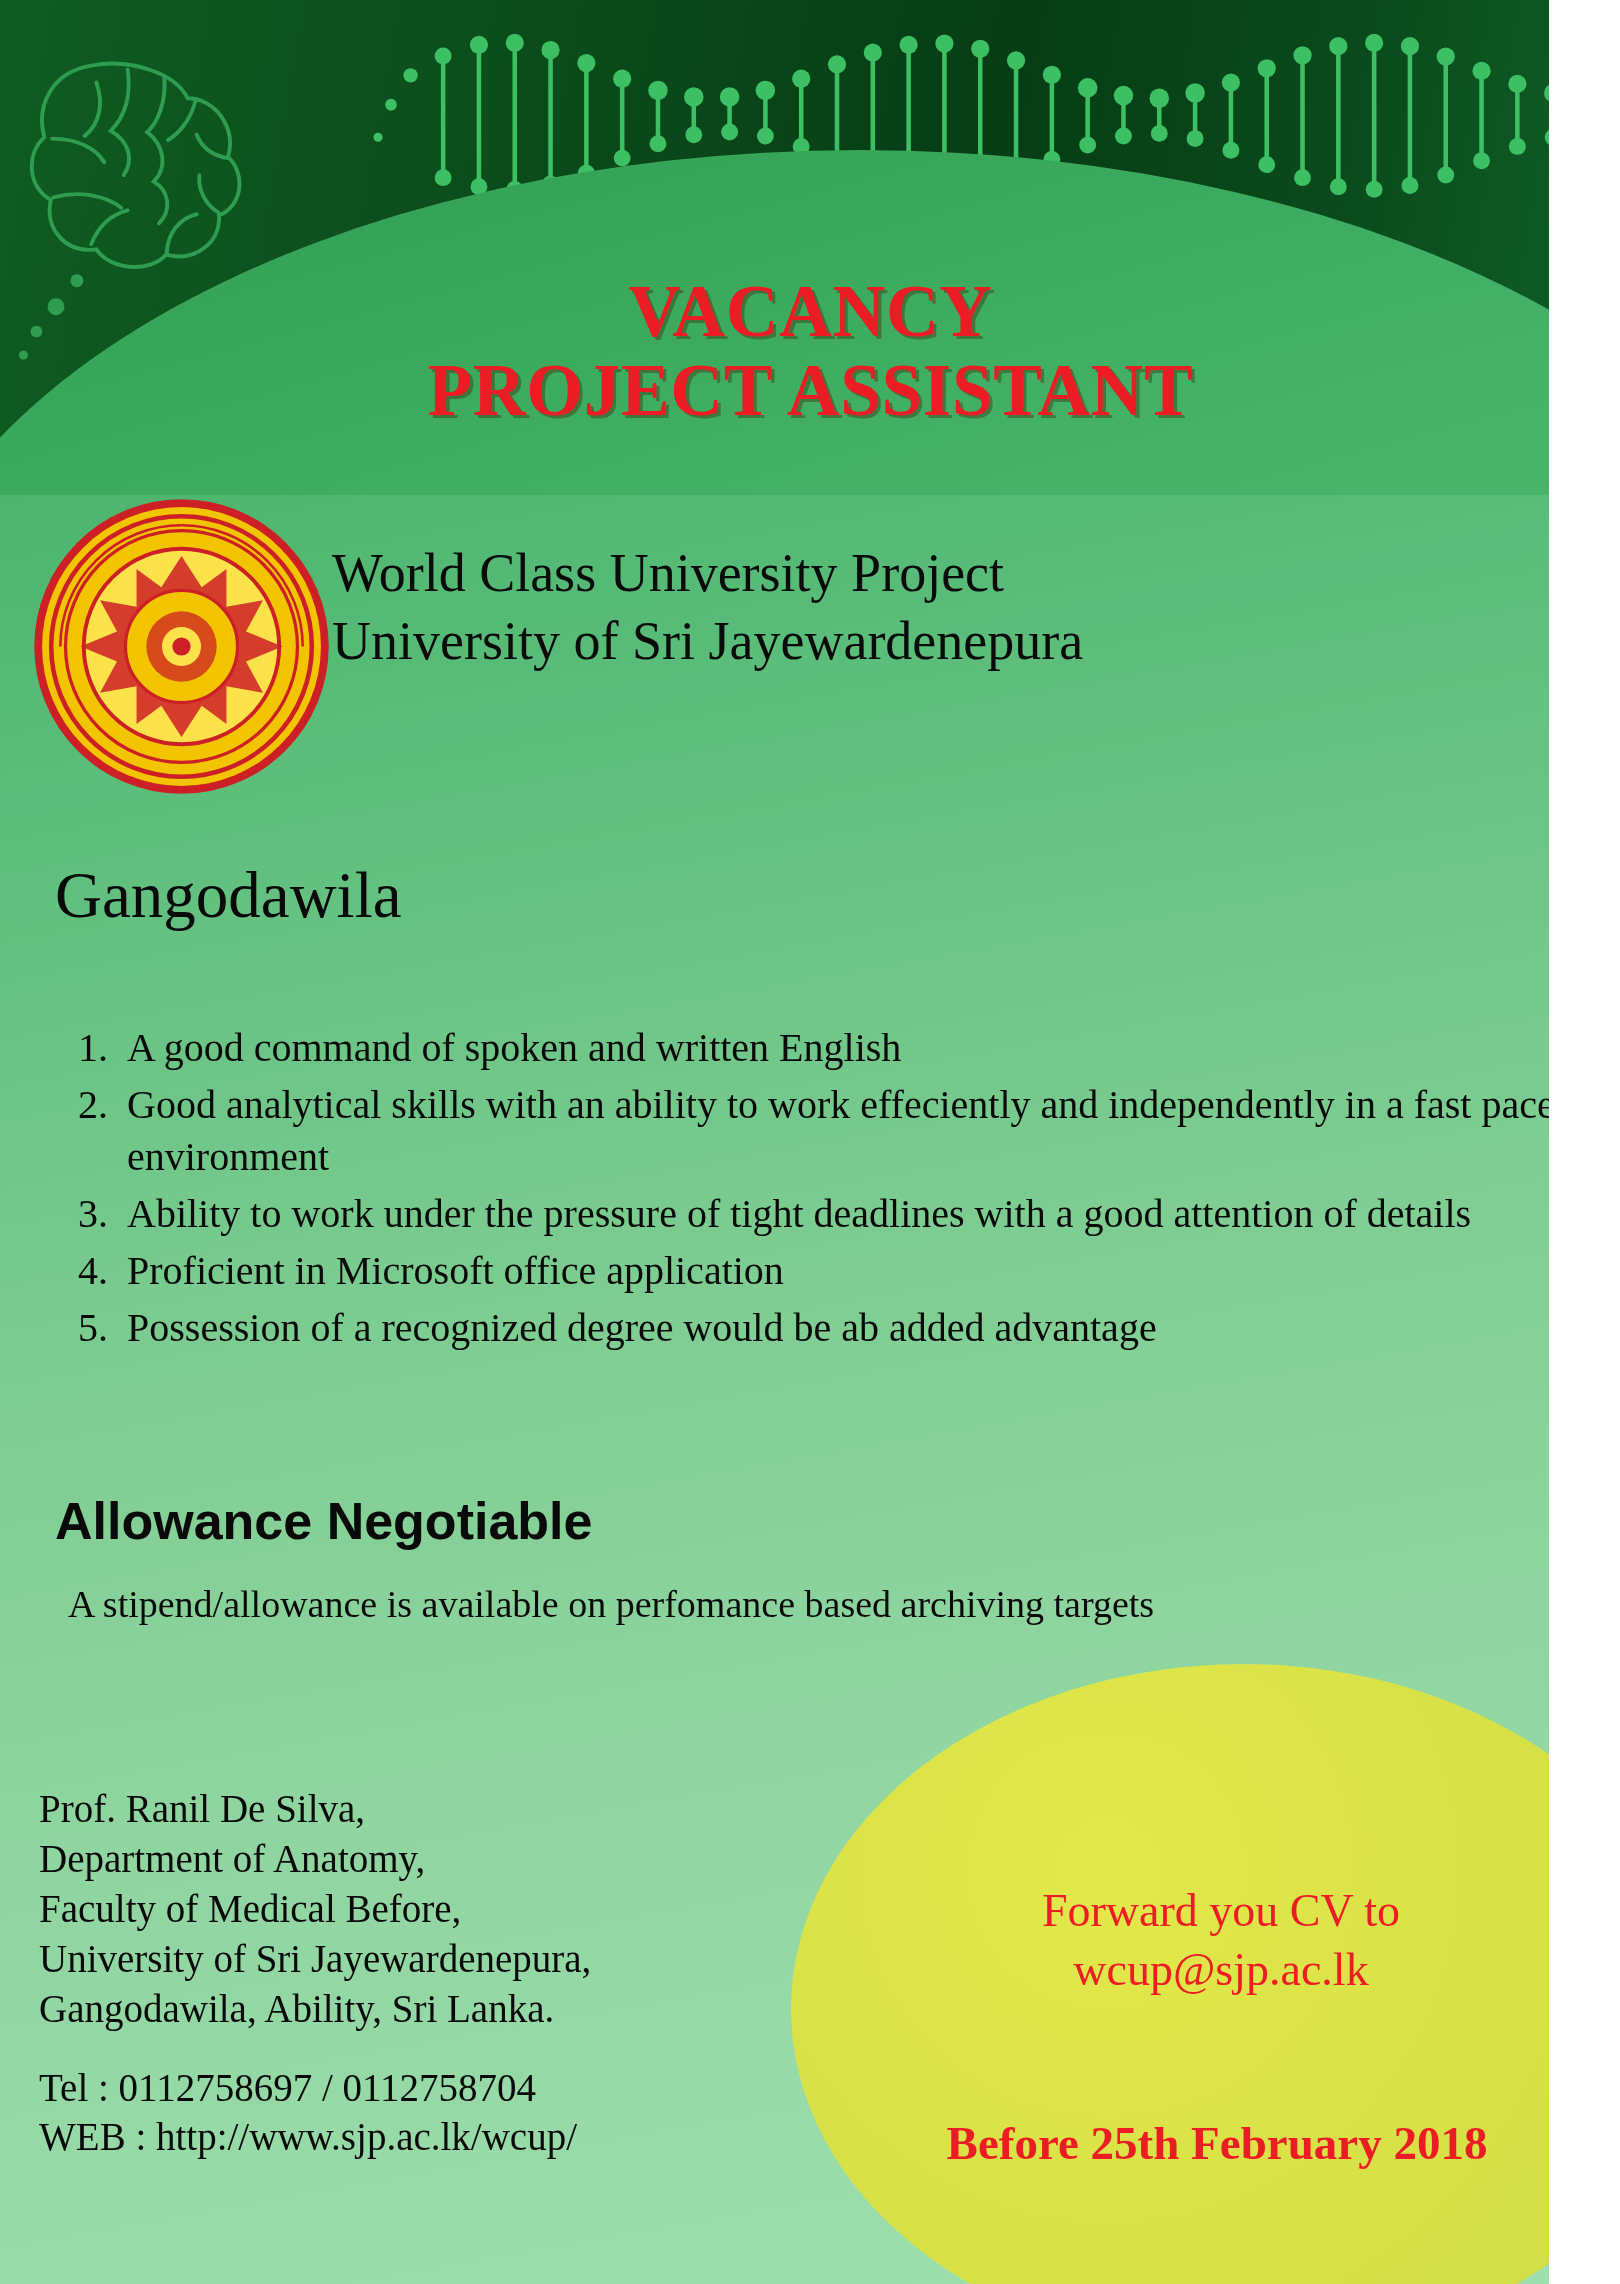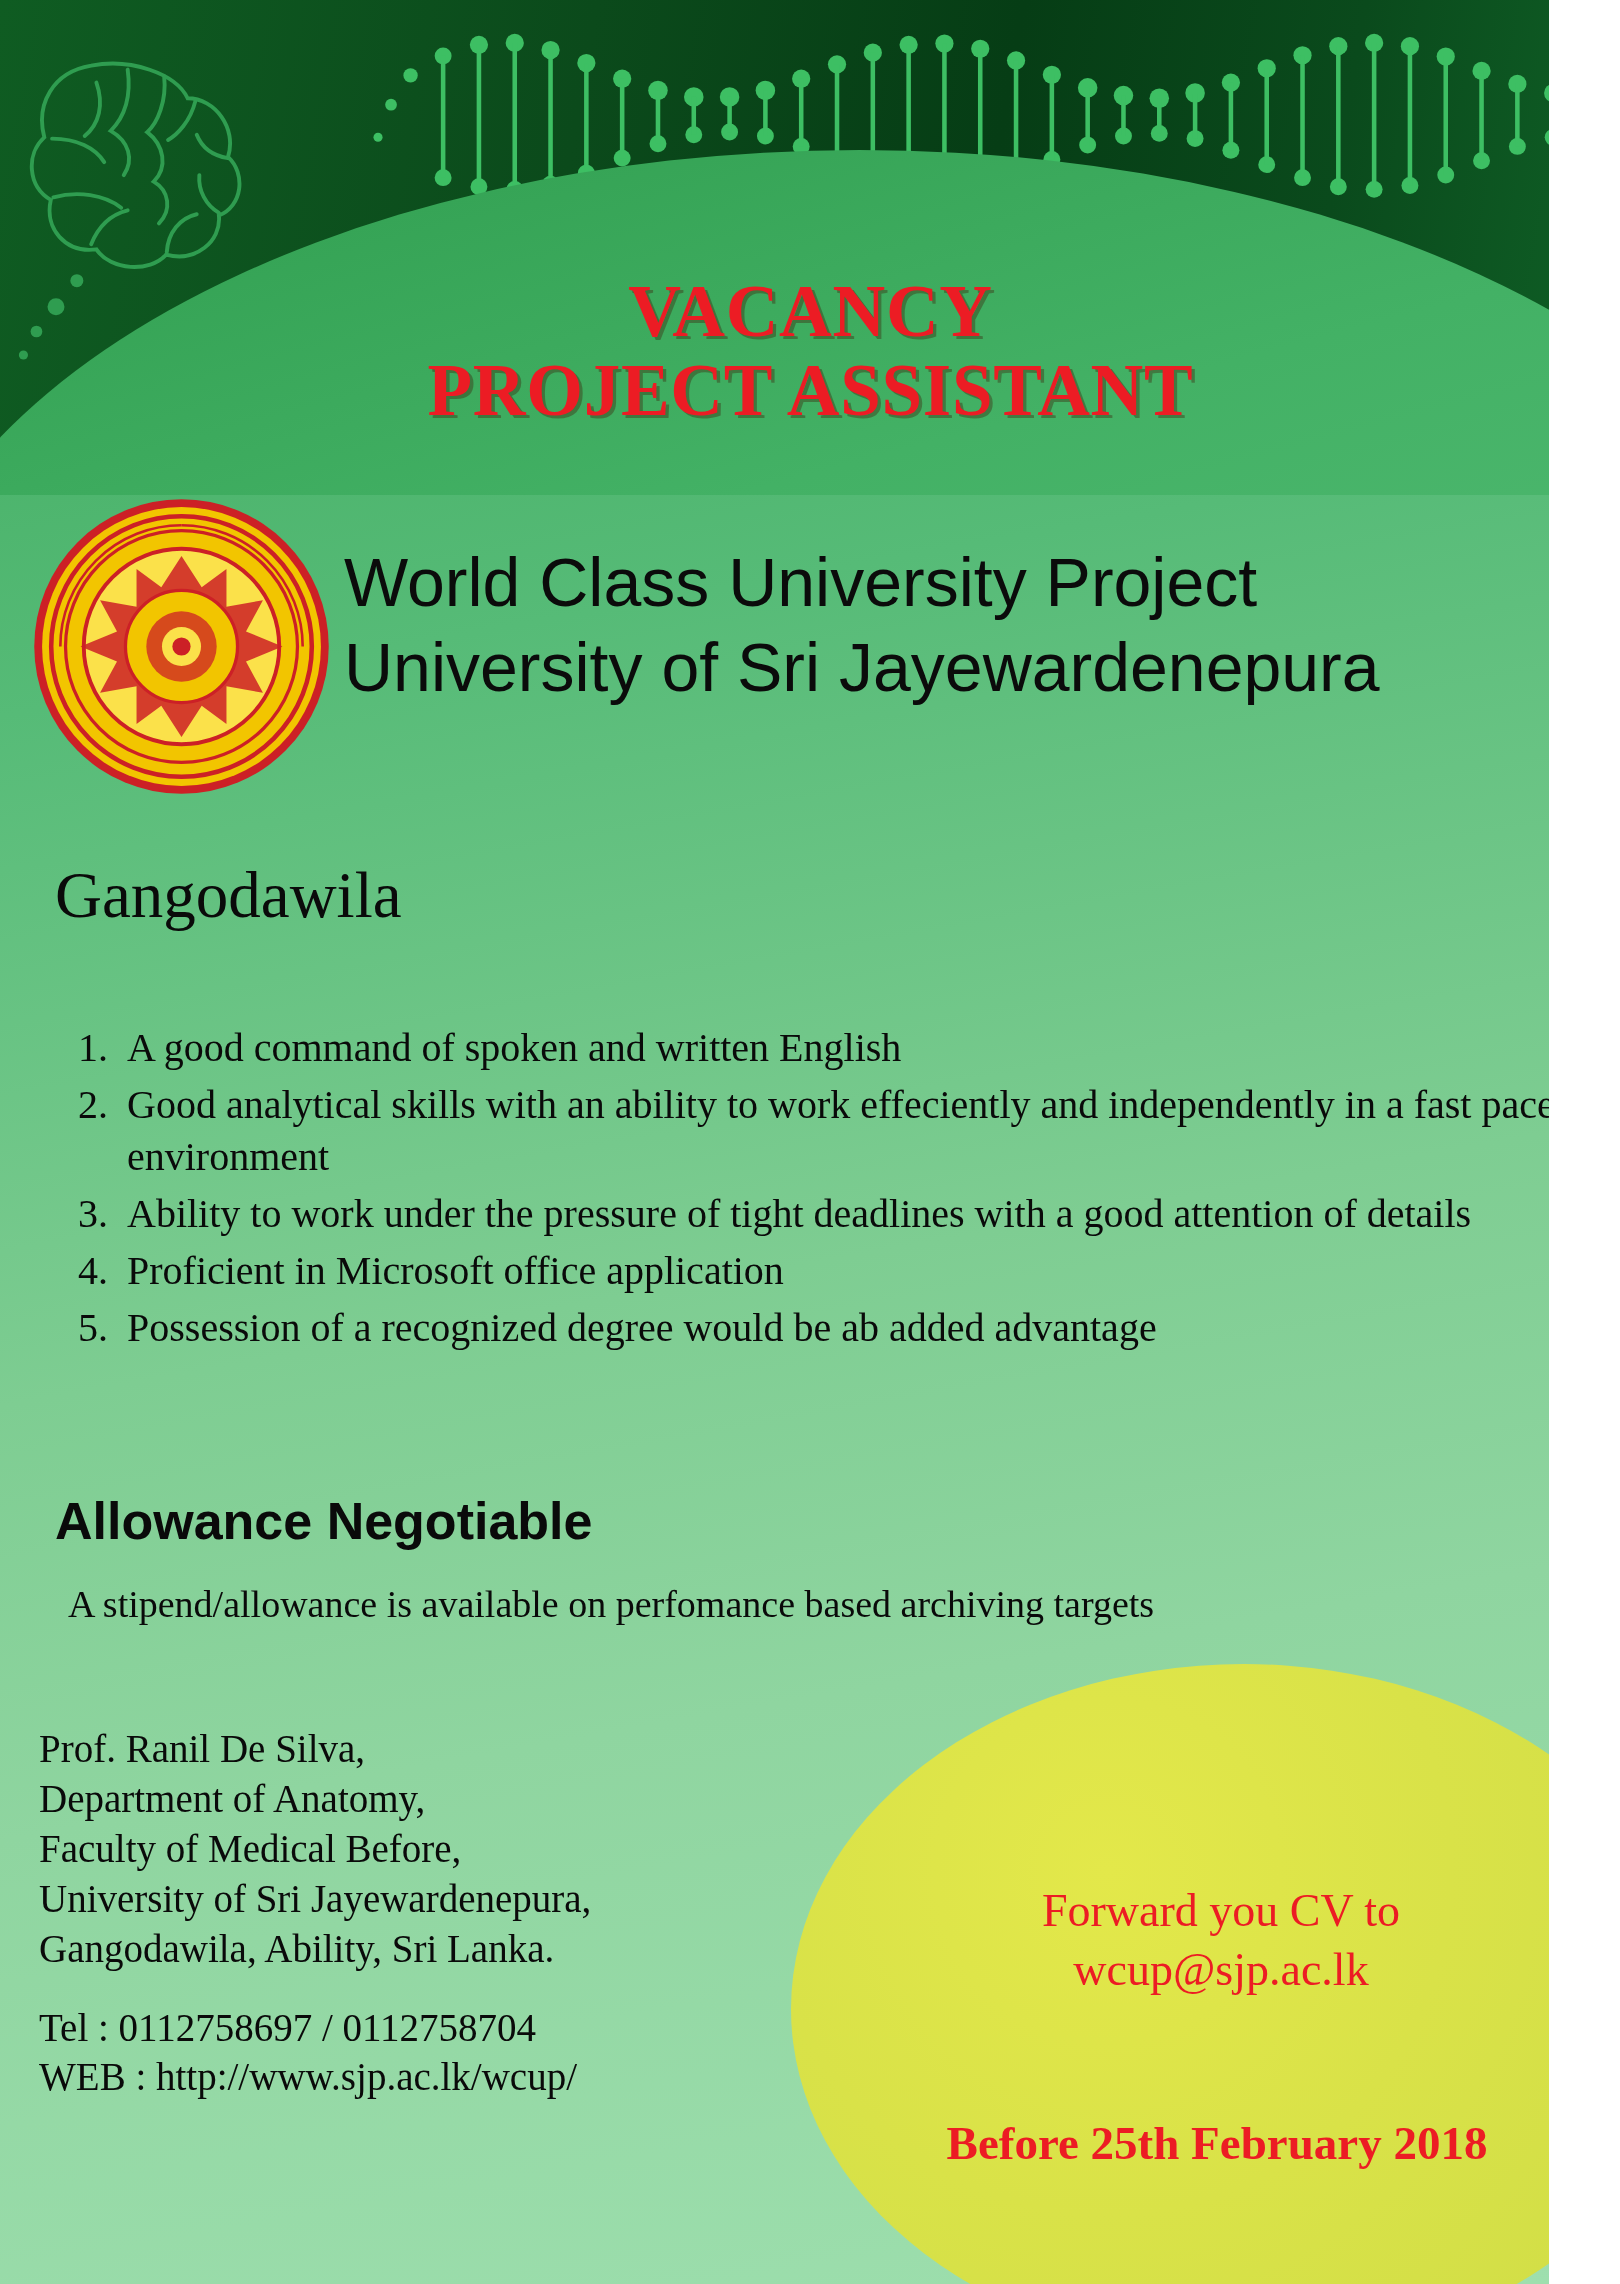--- a/index.html
+++ b/index.html
@@ -76,26 +76,26 @@
   
   .crest {
     position: absolute;
     left: 31px;
     top: 496px;
     width: 301px;
     height: 301px;
   }
   .uni-block {
     position: absolute;
-    left: 344px;
+    left: 332px;
     top: 540px;
     width: 1237px;
     color: #0b0b0b;
-    font-family: Liberation Sans, sans-serif;
-    font-size: 68px;
+    font-family: Liberation Serif, serif;
+    font-size: 54px;
     line-height: 1.25;
   }
   .uni-block .l2 { display: block; }
 
   
   .req-heading {
     position: absolute;
     left: 55px;
     top: 858px;
     font-size: 65px;
@@ -143,21 +143,21 @@
     width: 905px;
     height: 690px;
     border-radius: 50%;
     background: radial-gradient(circle at 35% 30%, #e3e84a 0%, #d9e248 45%, #cfdd46 100%);
   }
 
   
   .contact {
     position: absolute;
     left: 39px;
-    top: 1724px;
+    top: 1784px;
     width: 846px;
     font-size: 39px;
     line-height: 1.28;
     color: #0a0a0a;
     font-family: "Liberation Serif", serif;
   }
   .contact .sp { display: block; height: 29px; }
 
   .cv-line {
     position: absolute;

